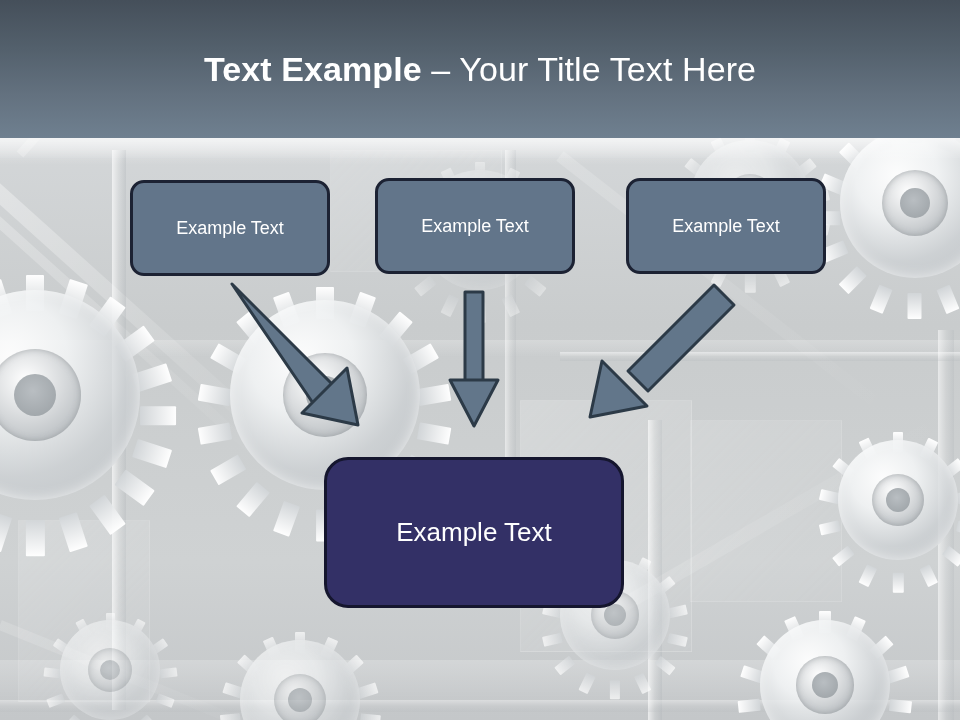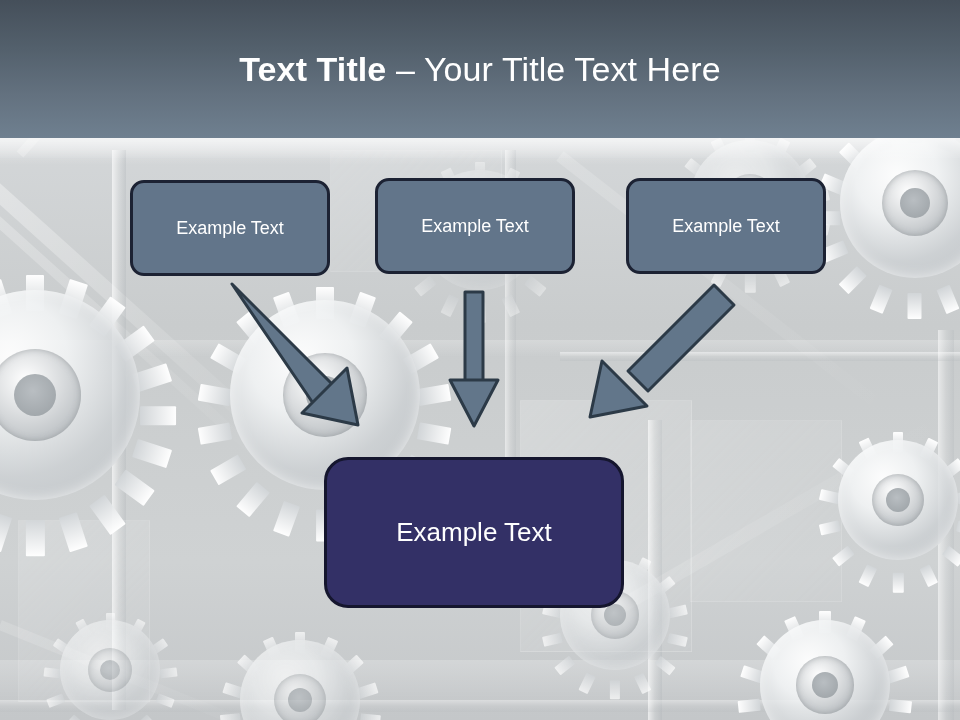--- a/index.html
+++ b/index.html
@@ -365,21 +365,21 @@
         <div class="tooth" style="transform: rotate(334.286deg);"></div>
         <div class="disc"></div>
         <div class="hub"></div>
         <div class="bore"></div>
       </div>
   </div>
 
   <div class="title-underband"></div>
   <div class="title-bar">
     <div class="title-text">
-      <span class="strong">Text Title</span><span class="light"> – Your Title Text Here</span>
+      <span class="strong">Text Example</span><span class="light"> – Your Title Text Here</span>
     </div>
   </div>
 
   <svg class="arrows" width="960" height="720" viewBox="0 0 960 720">
 
     <g>
       <polygon points="231,291 253,270 337,354 359,332 359,424 267,424 289,402 205,318" transform="rotate(0)" fill="#62768a" stroke="#2c3a47" stroke-width="3" stroke-linejoin="round" style="display:none"></polygon>
 
       <polygon points="232,284 252,304 337,389 317,409" fill="#62768a" stroke="#2c3a47" stroke-width="3" stroke-linejoin="round"></polygon>
 

